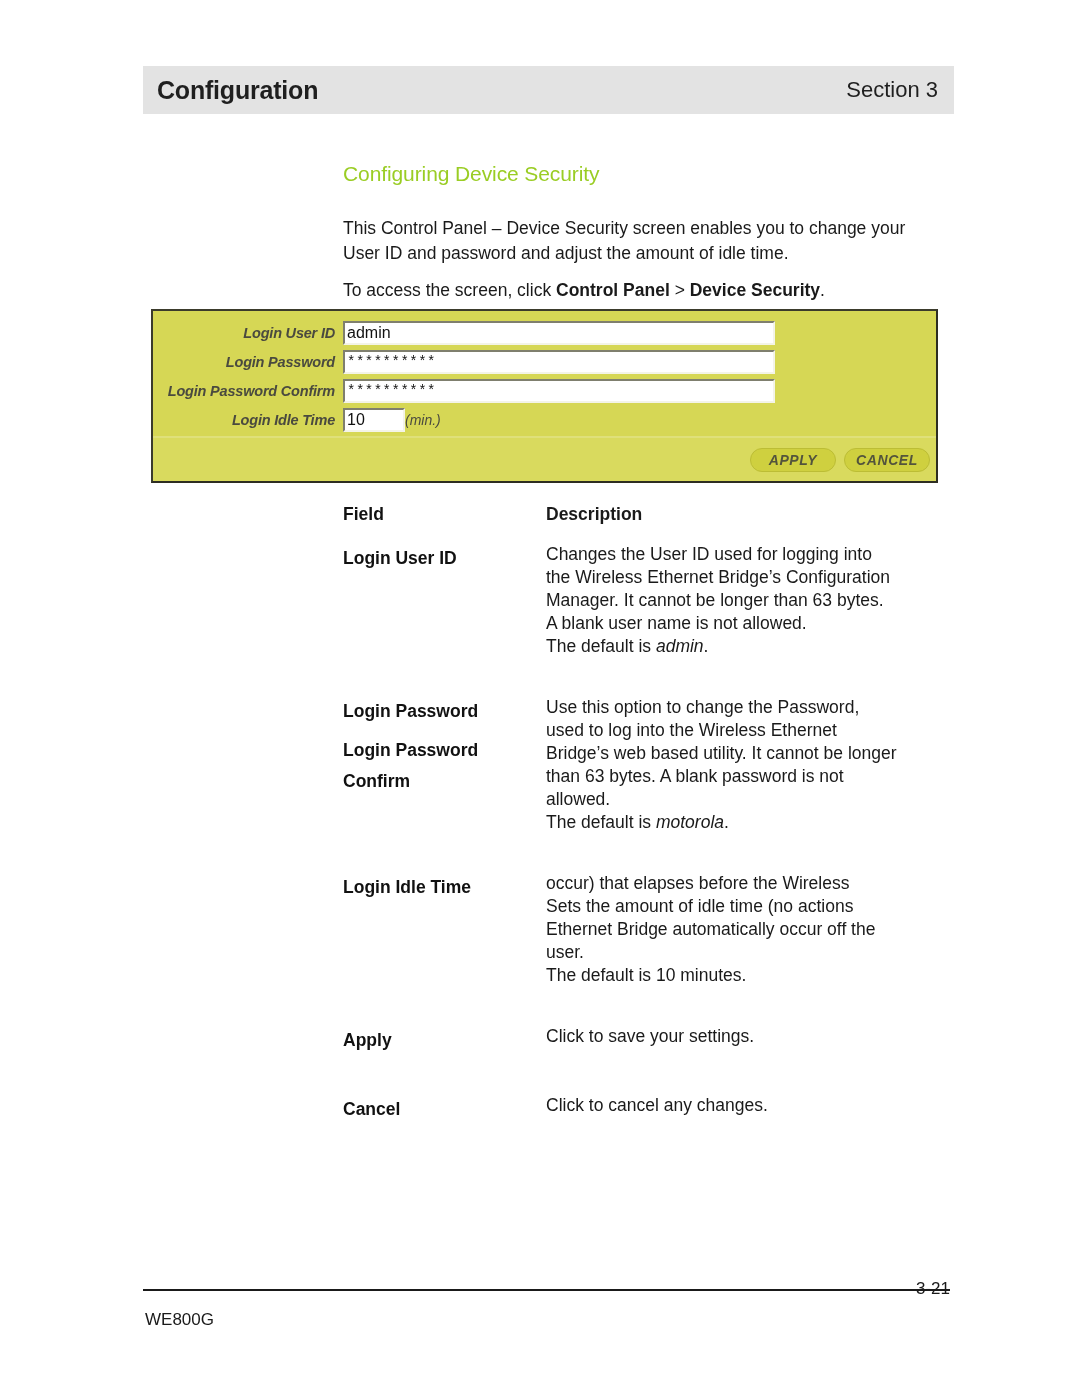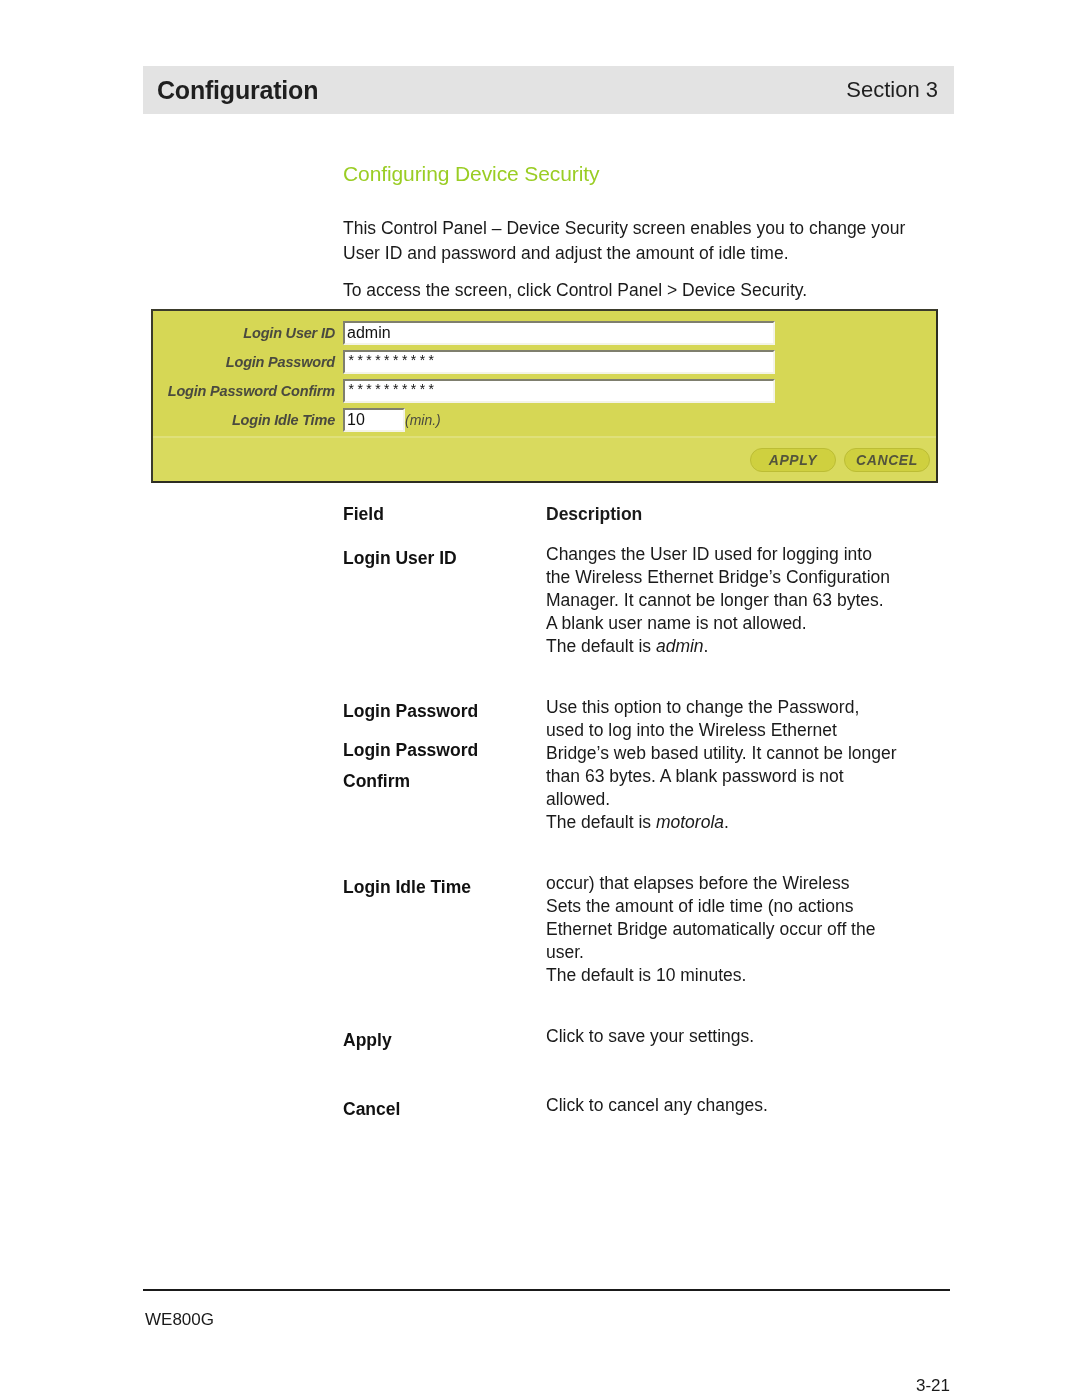--- a/index.html
+++ b/index.html
@@ -67,21 +67,21 @@
     left: 343px;
     top: 208px;
     width: 600px;
     font-size: 17.5px;
     line-height: 25px;
     color: #1a1a1a;
     margin-top: 8px;
   }
   .intro p { margin: 0; }
   .intro p + p { margin-top: 12px; }
-  .intro b { font-weight: normal; }
+  .intro b { font-weight: bold; }
 
   
   .screenshot {
     position: absolute;
     left: 151px;
     top: 309px;
     width: 787px;
     height: 174px;
     background: #d6d755;
     border-top: 2px solid #3b3b2c;
@@ -224,21 +224,21 @@
   .footer-left {
     position: absolute;
     left: 145px;
     top: 1310px;
     font-size: 17px;
     color: #1a1a1a;
   }
   .footer-right {
     position: absolute;
     right: 130px;
-    top: 1376px;
+    top: 1279px;
     font-size: 17px;
     color: #1a1a1a;
   }
 </style>
 </head>
 <body>
 
 <div class="page">
 
   <div class="header-bar">

